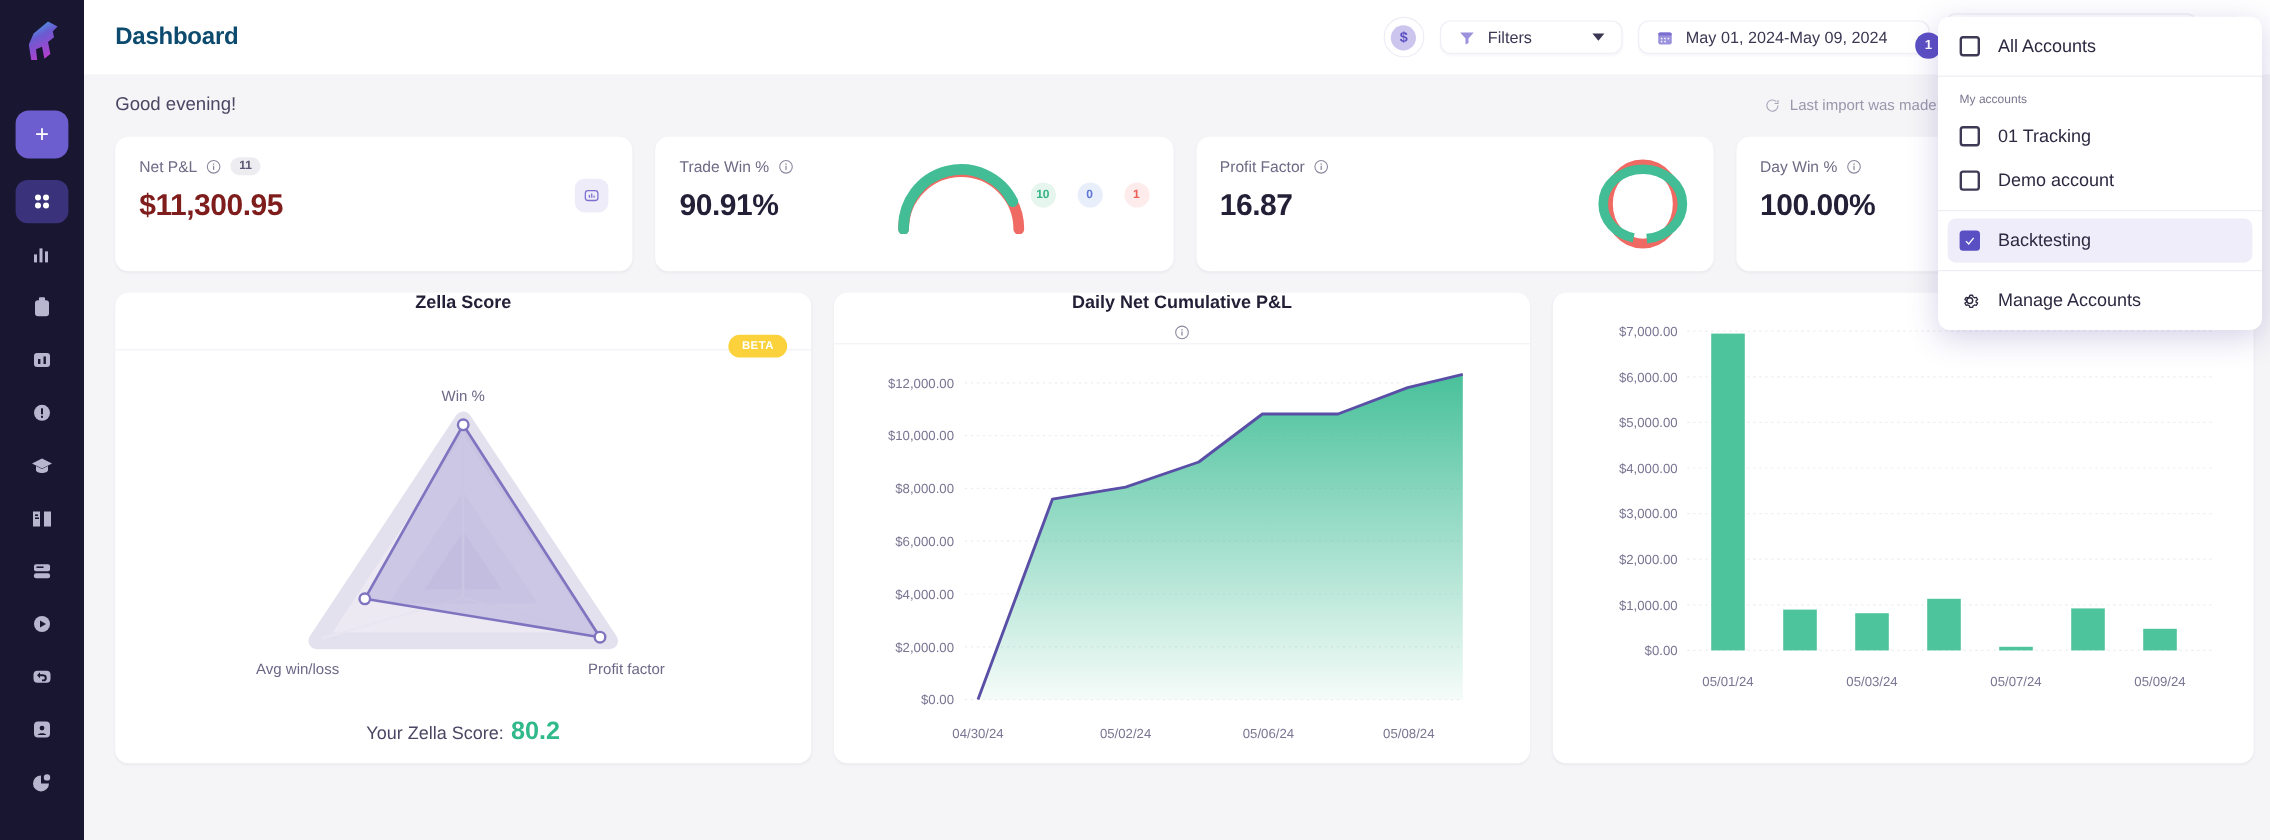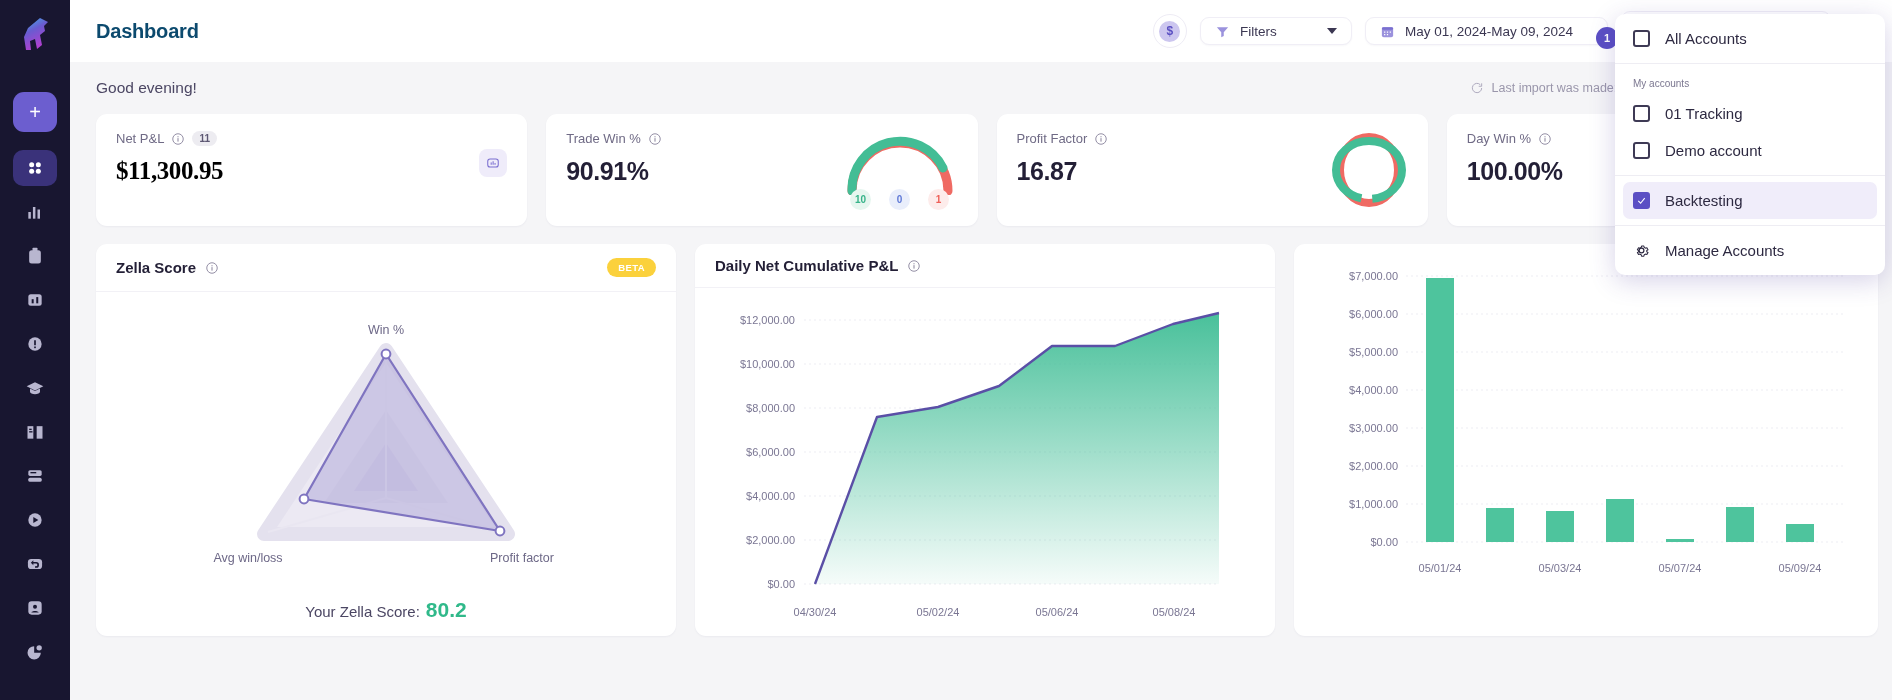--- a/index.html
+++ b/index.html
@@ -111,47 +111,47 @@
     position: relative; overflow: hidden;
   }
   .stat-left { display: flex; flex-direction: column; }
   .stat-label { font-size: 13px; color: #6f6a85; display: flex; align-items: center; gap: 7px; }
   .info-ic { width: 14px; height: 14px; display: inline-block; }
   .mini-badge {
     background: #edecf1; color: #5d5873; font-size: 10px; font-weight: 700;
     border-radius: 9px; padding: 2px 7px; line-height: 1.1;
   }
   .stat-value { font-size: 25px; font-weight: 700; color: #231f36; margin-top: 11px; letter-spacing: -0.4px; }
-  .stat-value.green { color: #000000; font-family: Liberation Serif, serif; }
+  .stat-value.green { color: #7f1d1d; }
   .stat-chart { margin-left: auto; }
   .sq-btn {
     width: 28px; height: 28px; border-radius: 8px; background: #efecfa;
     display: flex; align-items: center; justify-content: center; margin-top: 18px;
     cursor: pointer;
   }
-  .gauge-wrap { display: flex; flex-direction: column; align-items: center; margin-top: 4px; }
+  .gauge-wrap { display: flex; flex-direction: row; align-items: center; margin-top: 4px; }
   .gauge-chips { display: flex; gap: 18px; margin-top: -6px; }
   .chip { width: 21px; height: 21px; border-radius: 50%; font-size: 10px; display: flex; align-items: center; justify-content: center; font-weight: 600; }
   .chip.win { background: #e6f6ef; color: #37b389; }
   .chip.mid { background: #e9eefb; color: #5e78d6; }
   .chip.loss { background: #fdeceb; color: #ef5f58; }
 
   
   .charts-row { display: flex; gap: 19px; margin-top: 18px; }
   .panel {
     background: #fff; border-radius: 11px;
     box-shadow: 0 1px 2px rgba(40,30,90,0.05);
     display: flex; flex-direction: column; overflow: hidden;
   }
   .panel.zella { width: 580px; height: 392px; }
   .panel.cumulative { width: 580px; height: 392px; }
   .panel.daily { flex: 1; height: 392px; }
   .panel-head {
     height: 48px; border-bottom: 1px solid #f2f1f6;
-    display: flex; align-items: center; padding: 0 20px; gap: 9px;
+    display: flex; align-items: center; padding: 0 20px; gap: 9px; flex-direction: column;
   }
   .panel-title { font-size: 15px; font-weight: 700; color: #231f36; }
   .beta-badge {
     margin-left: auto; background: #fbd13c; color: #fff; font-size: 9.5px;
     font-weight: 700; border-radius: 10px; padding: 4px 11px; letter-spacing: .4px;
   }
   .panel-body { flex: 1; position: relative; padding: 6px 12px 8px 12px; }
   .zella-footer { text-align: center; font-size: 15px; color: #4b4663; padding-bottom: 14px; }
   .zella-footer b { color: #30b98a; font-size: 21px; font-weight: 700; margin-left: 6px; }
 

